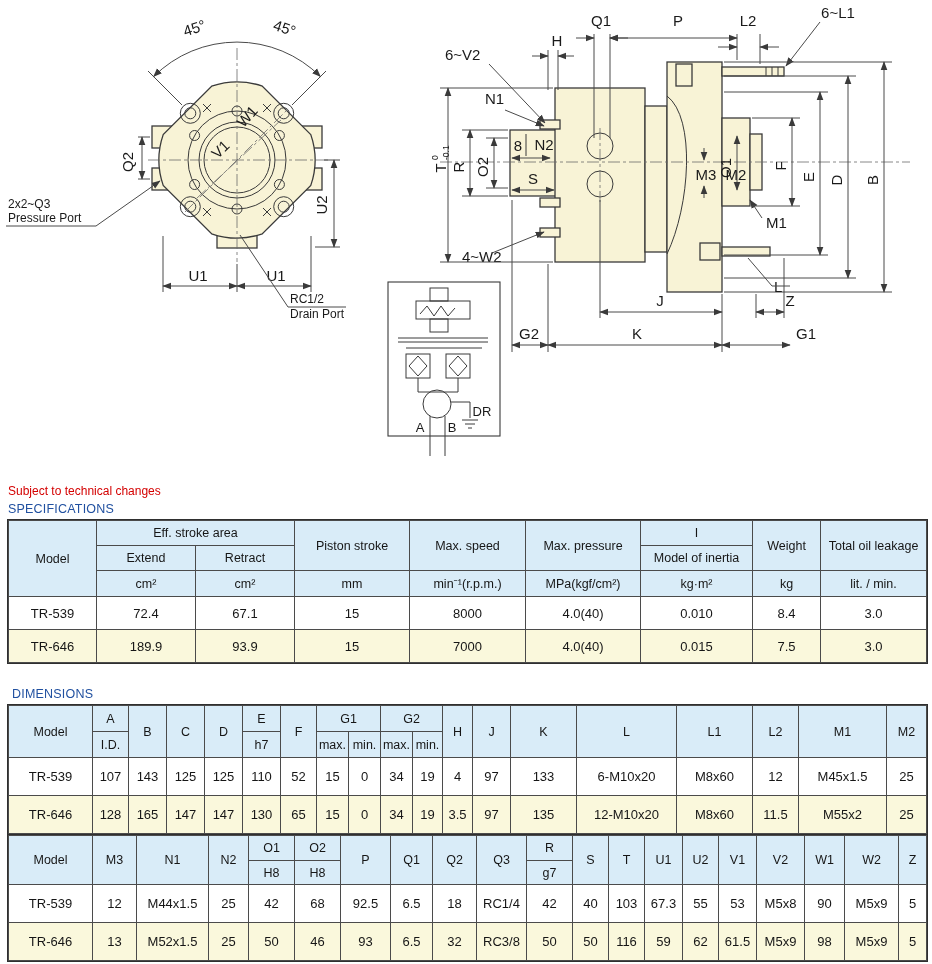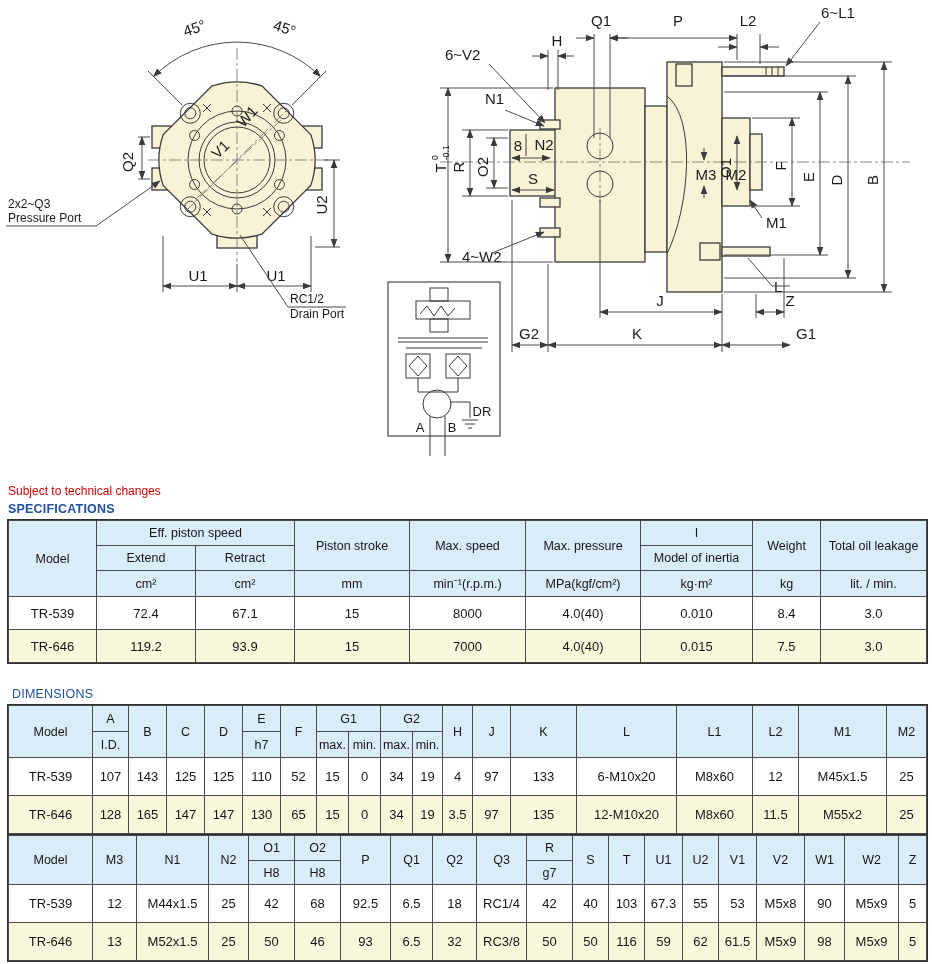--- a/index.html
+++ b/index.html
@@ -1,19 +1,19 @@
 <!DOCTYPE html>
 <html><head>
 <meta charset="utf-8">
 <style>
   html,body{margin:0;padding:0;background:#fff;font-family:"Liberation Sans",sans-serif;}
   .sheet{position:relative;width:932px;height:964px;background:#ffffff;overflow:hidden;}
   .note-red{position:absolute;left:8px;top:484px;font-size:12px;color:#d40000;}
   .sec-title{position:absolute;font-size:12.5px;color:#2050a0;font-weight:bold;letter-spacing:.2px;}
-  #spec-title{left:8px;top:502px;font-weight:bold;}
+  #spec-title{left:8px;top:502px;font-weight:normal;}
   #dim-title{left:12px;top:687px;font-weight:normal;}
   table.tbl{border-collapse:collapse;table-layout:fixed;position:absolute;left:8px;background:#fff;
             outline:1px solid #2f2f2f;}
   table.tbl th,table.tbl td{border:1px solid #4b4b4b;font-weight:normal;text-align:center;
             vertical-align:middle;padding:0;color:#161616;overflow:hidden;}
   table.tbl th{background:#d9ecf8;font-size:12.5px;}
   table.tbl td{font-size:13px;}
   tr.yellow td{background:#faf8dc;}
   #spec-table{top:520px;width:918px;}
   #dim-table1{top:705px;width:918px;}
@@ -264,21 +264,21 @@
         <col style="width:115px">
       <col style="width:116px">
         <col style="width:115px">
         <col style="width:112px">
         <col style="width:68px">
         <col style="width:106px">
     </colgroup>
     <tbody>
         <tr style="height:25px">
       <th rowspan="3">Model</th>
-      <th colspan="2">Eff. piston speed</th>
+      <th colspan="2">Eff. stroke area</th>
       <th rowspan="2">Piston stroke</th>
       <th rowspan="2">Max. speed</th>
       <th rowspan="2">Max. pressure</th>
       <th>I</th>
       <th rowspan="2">Weight</th>
       <th rowspan="2">Total oil leakage</th>
     </tr>
     <tr style="height:25px">
       <th>Extend</th>
       <th>Retract</th>
@@ -300,21 +300,21 @@
       <td>67.1</td>
       <td>15</td>
       <td>8000</td>
       <td>4.0(40)</td>
       <td>0.010</td>
       <td>8.4</td>
       <td>3.0</td>
     </tr>
     <tr style="height:33px" class="yellow">
       <td>TR-646</td>
-      <td>119.2</td>
+      <td>189.9</td>
       <td>93.9</td>
       <td>15</td>
       <td>7000</td>
       <td>4.0(40)</td>
       <td>0.015</td>
       <td>7.5</td>
       <td>3.0</td>
     </tr>
   </tbody>
     </table>

